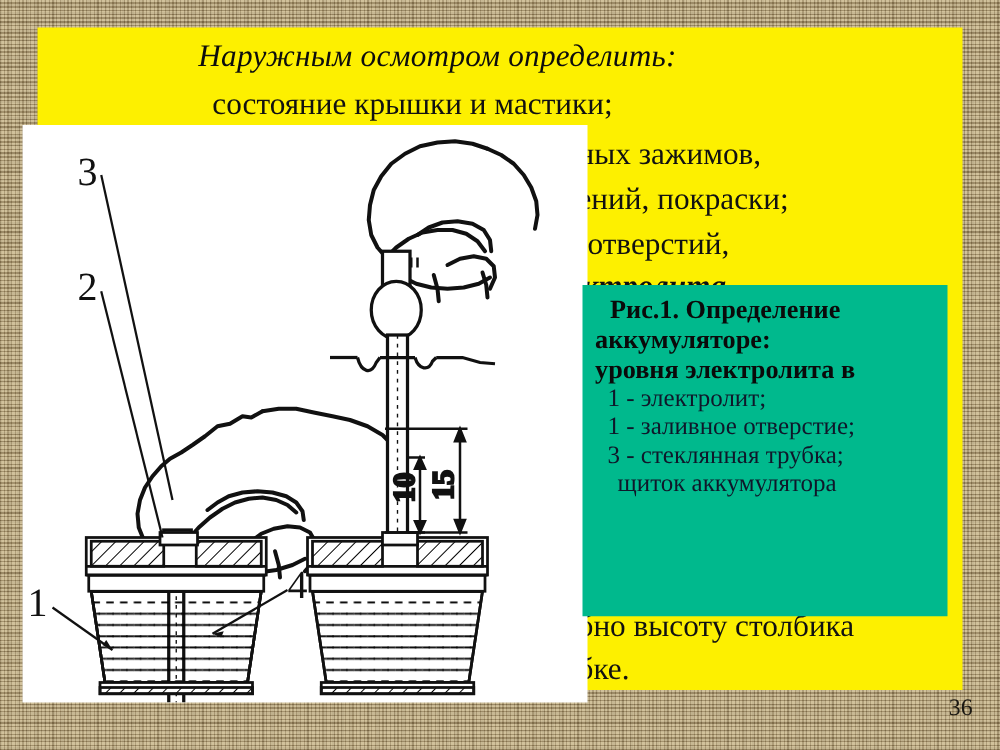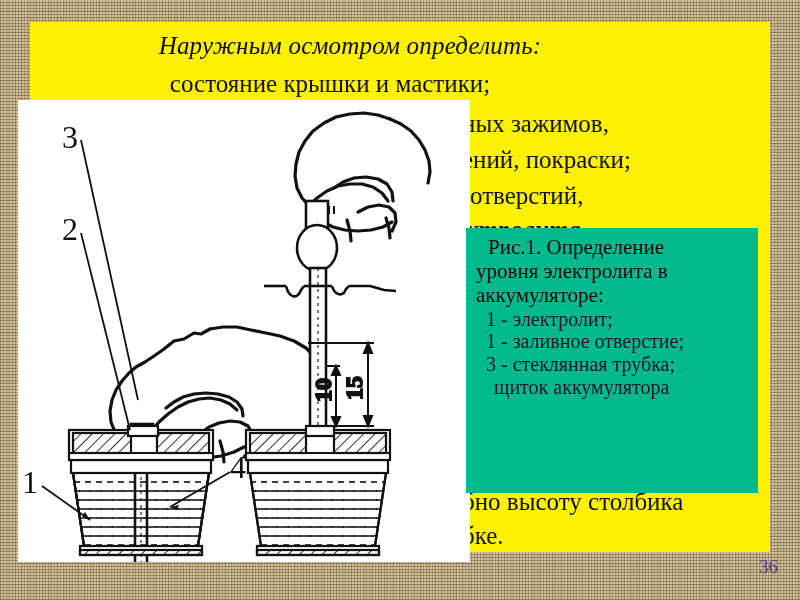--- a/index.html
+++ b/index.html
@@ -42,31 +42,31 @@
     background:#ffffff;overflow:hidden;
   }
   #whitepanel svg{display:block;}
   
   #teal{
     position:absolute;left:466px;top:228px;width:292px;height:265px;
     background:#00b98d;
     box-sizing:border-box;padding:8px 10px 0 10px;
   }
   .cap-head{
-    font-size:21px;font-weight:normal;color:#0a0a0a;line-height:1.14;
+    font-size:21px;font-weight:bold;color:#0a0a0a;line-height:1.14;
     text-indent:12px;
   }
   .cap-item{
     font-size:20px;color:#0f172a;line-height:1.13;padding-left:10px;
   }
   .cap-item.cont{padding-left:18px;}
   
   #pageno{
     position:absolute;right:22px;bottom:22px;
-    font-size:19px;color:#4c1d95;opacity:.85;
+    font-size:19px;color:#000000;opacity:.85;
   }
 </style>
 </head>
 <body>
 
 <div id="burlap"></div>
 
 <div id="yellow">
 
   <div id="title">Наружным осмотром определить:</div>
@@ -237,21 +237,21 @@
     <polygon points="350,326 346,316 354,316" fill="#111"></polygon>
     <line x1="290" y1="243" x2="356" y2="243"></line>
     <line x1="290" y1="326" x2="356" y2="326"></line>
     <text x="344" y="300" font-family="Liberation Serif, serif" font-size="24" font-weight="bold" fill="#111" transform="rotate(-90 344 300)">15</text>
   </g>
 </svg>
 </div>
 
 <div id="teal">
   <div class="cap-head">Рис.1. Определение</div>
+  <div class="cap-head" style="text-indent:0;">аккумуляторе:</div>
   <div class="cap-head" style="text-indent:0;">уровня электролита в</div>
-  <div class="cap-head" style="text-indent:0;">аккумуляторе:</div>
   <div class="cap-item">1 - электролит;</div>
   <div class="cap-item">1 - заливное отверстие;</div>
   <div class="cap-item">3 - стеклянная трубка;</div>
   <div class="cap-item cont">щиток аккумулятора</div>
 </div>
 
 <div id="pageno">36</div>
 
 </body></html>

